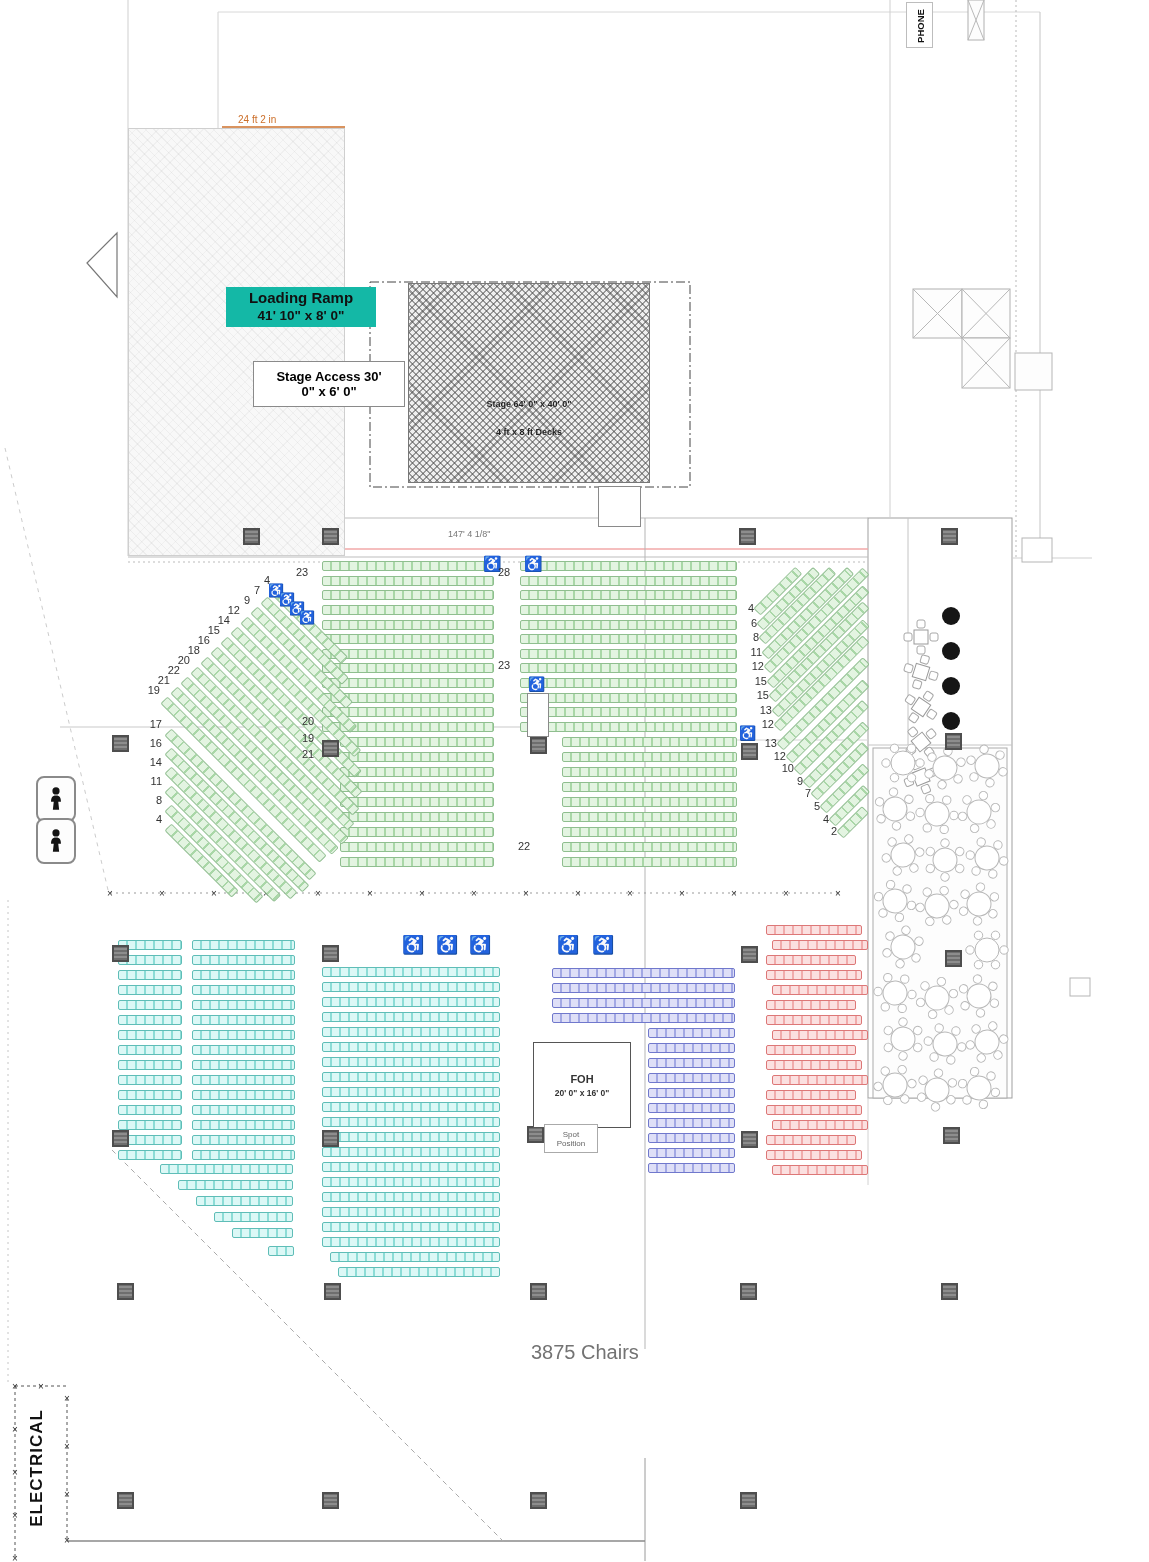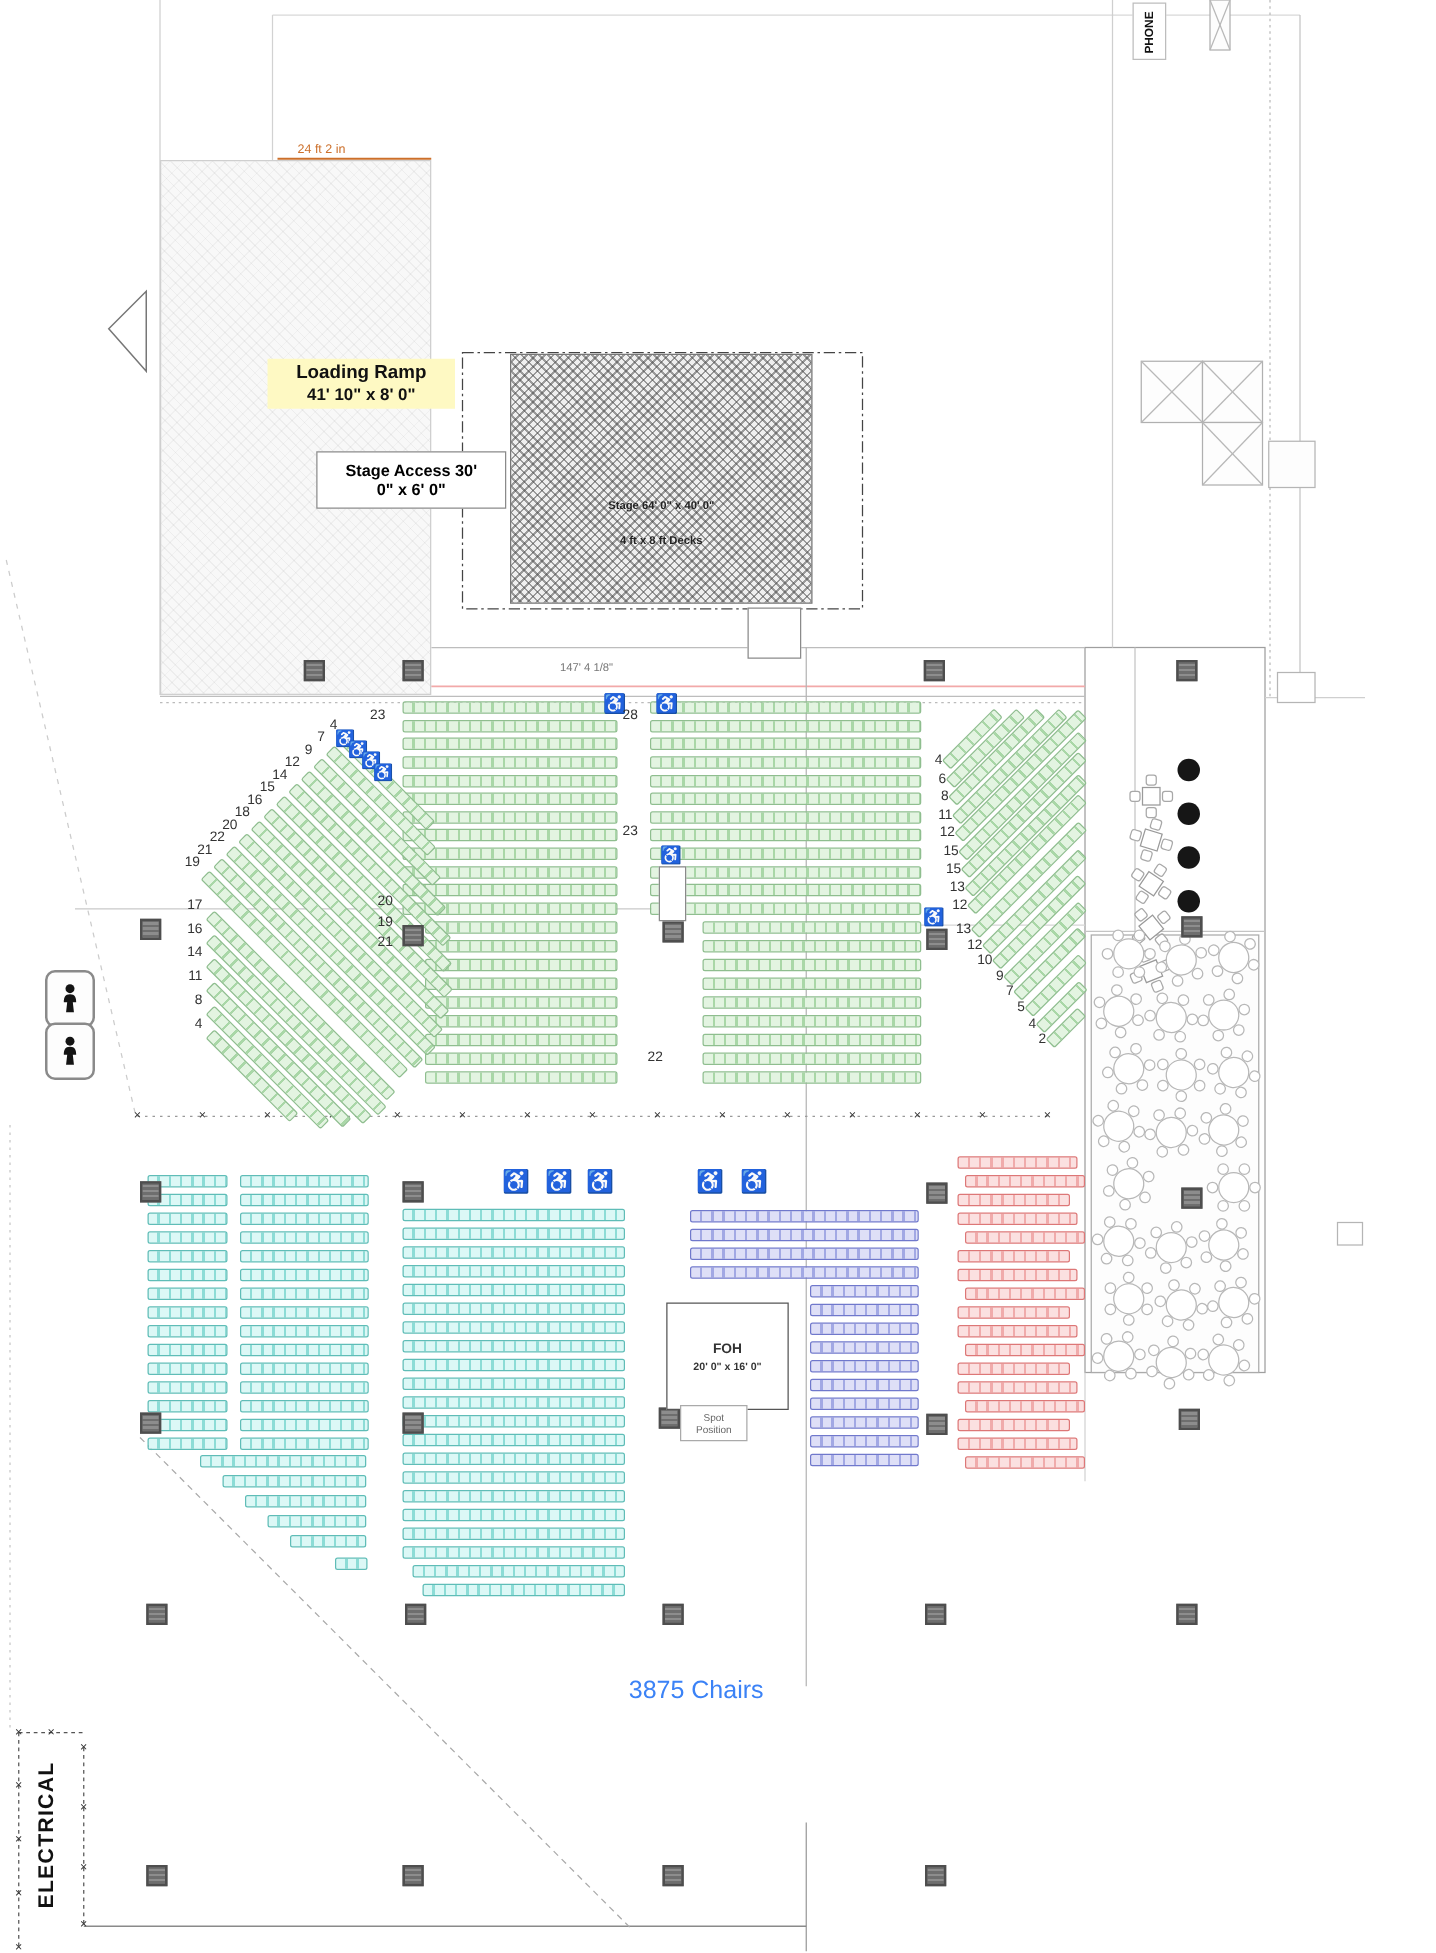--- a/index.html
+++ b/index.html
@@ -355,21 +355,21 @@
           <circle cx="-8.5" cy="14.7" r="4.2" fill="#fff" stroke="#b8b8b8"></circle>
           <circle cx="-17.0" cy="0.0" r="4.2" fill="#fff" stroke="#b8b8b8"></circle>
           <circle cx="-8.5" cy="-14.7" r="4.2" fill="#fff" stroke="#b8b8b8"></circle>
           <circle cx="8.5" cy="-14.7" r="4.2" fill="#fff" stroke="#b8b8b8"></circle>
         </g>
       </svg></div>
 
   <div id="ramp" class="abs"></div>
   <div class="lbl" style="left:238px;top:114px;font-size:10px;color:#cc6f2a">24 ft 2 in</div>
 
-  <div class="lbl ctr" style="left:214px;top:287px;width:150px;background:#fef9c3;padding:2px 0">
+  <div class="lbl ctr" style="left:226px;top:287px;width:150px;background:#14b8a6;padding:2px 0">
     <div style="font-weight:bold;font-size:15px">Loading Ramp</div>
     <div style="font-weight:bold;font-size:13.5px">41' 10" x 8' 0"</div>
   </div>
 
   <div class="abs whitebox ctr" style="left:253px;top:361px;width:152px;height:46px">
     <div style="font-weight:bold;font-size:13px">Stage Access  30'</div>
     <div style="font-weight:bold;font-size:13px">0" x 6' 0"</div>
   </div>
 
   <div id="stage" class="abs">
@@ -405,21 +405,21 @@
   </div>
 
   <span class="cnum" style="left:296px;top:567px">23</span>
   <span class="cnum" style="left:498px;top:567px">28</span>
   <span class="cnum" style="left:498px;top:660px">23</span>
   <span class="cnum" style="left:302px;top:716px">20</span>
   <span class="cnum" style="left:302px;top:733px">19</span>
   <span class="cnum" style="left:302px;top:749px">21</span>
   <span class="cnum" style="left:518px;top:841px">22</span>
 
-  <div class="lbl" style="left:503px;top:1340px;font-size:20px;color:#3b82f6">3875 Chairs</div>
+  <div class="lbl" style="left:531px;top:1340px;font-size:20px;color:#737373">3875 Chairs</div>
 
 
   <div class="vtext" style="left:37px;top:1468px;font-weight:bold;font-size:17px;letter-spacing:1px;color:#111">ELECTRICAL</div>
 
   <div class="abs whitebox" style="left:906px;top:2px;width:27px;height:46px;border-color:#bdbdbd">
     <div class="vtext" style="left:13px;top:23px;font-weight:bold;font-size:9.5px;color:#111">PHONE</div>
   </div>
 
 <div class="row green" style="left:322px;top:561px;width:172px;"></div>
     <div class="row green" style="left:520px;top:561px;width:217px;"></div>

